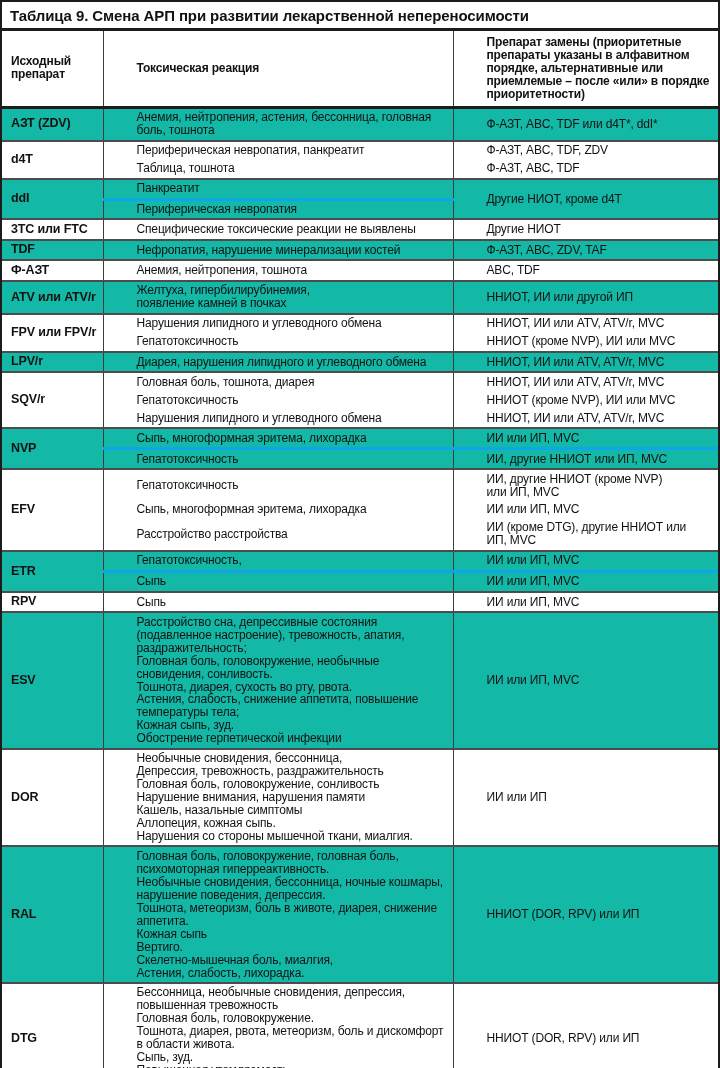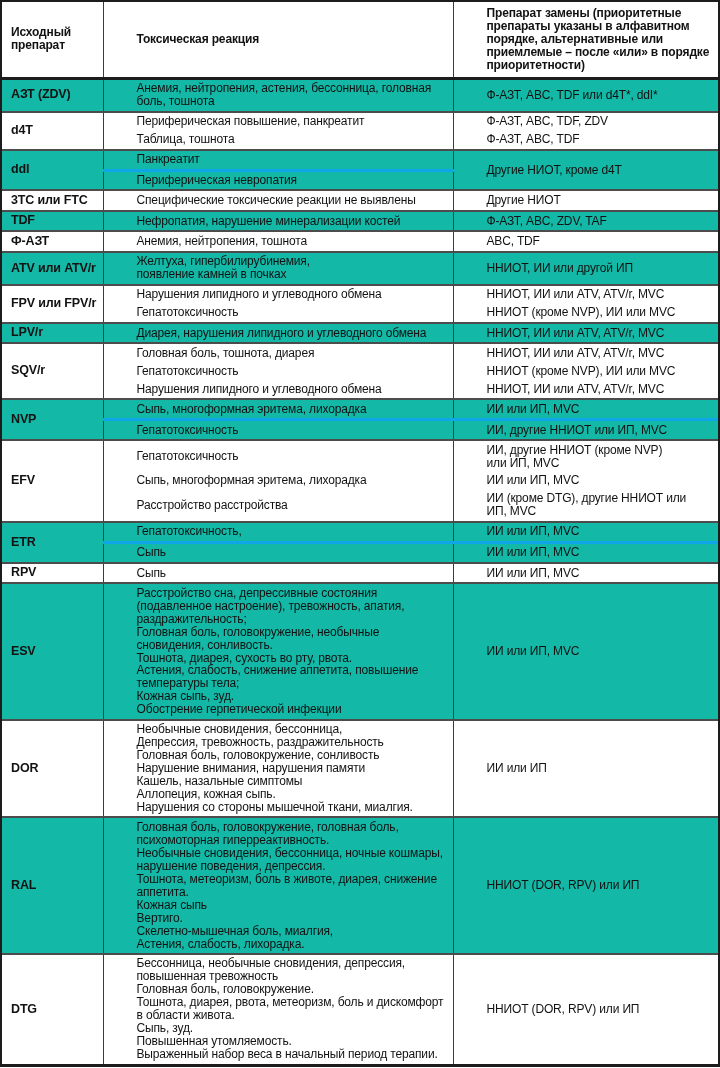--- a/index.html
+++ b/index.html
@@ -65,20 +65,21 @@
   tr.plain > td { border-top: none; }
   tr.shaded > td { background: #14b8a6; }
   tr:not(.shaded) > td { background: #ffffff; }
   td.reaction, td.replacement { min-height: 18px; }
   tbody td { padding-top: 2.5px; padding-bottom: 2.5px; }
 </style>
 </head>
 <body>
 
 <div class="frame">
+  <div class="title">Таблица 9. Смена АРП при развитии лекарственной непереносимости</div>
   <table class="arp">
     <colgroup>
       <col class="c1">
         <col class="c2">
         <col class="c3">
     </colgroup>
     <thead>
       <tr>
         <th class="drug">Исходный препарат</th>
         <th class="reaction">Токсическая реакция</th>
@@ -86,21 +87,21 @@
       </tr>
     </thead>
     <tbody>
         <tr class="shaded group-start">
           <td class="drug" rowspan="1">АЗТ (ZDV)</td>
           <td class="reaction">Анемия, нейтропения, астения, бессонница, головная боль, тошнота</td>
           <td class="replacement">Ф-АЗТ, ABC, TDF или d4T*, ddI*</td>
         </tr>
         <tr class="group-start">
           <td class="drug" rowspan="2">d4T</td>
-          <td class="reaction">Периферическая повышение, панкреатит</td>
+          <td class="reaction">Периферическая невропатия, панкреатит</td>
           <td class="replacement">Ф-АЗТ, ABC, TDF, ZDV</td>
         </tr>
         <tr class="plain">
           <td class="reaction">Таблица, тошнота</td>
           <td class="replacement">Ф-АЗТ, ABC, TDF</td>
         </tr>
         <tr class="shaded group-start">
           <td class="drug" rowspan="2">ddI</td>
           <td class="reaction">Панкреатит</td>
           <td class="replacement" rowspan="2">Другие НИОТ, кроме d4T</td>

